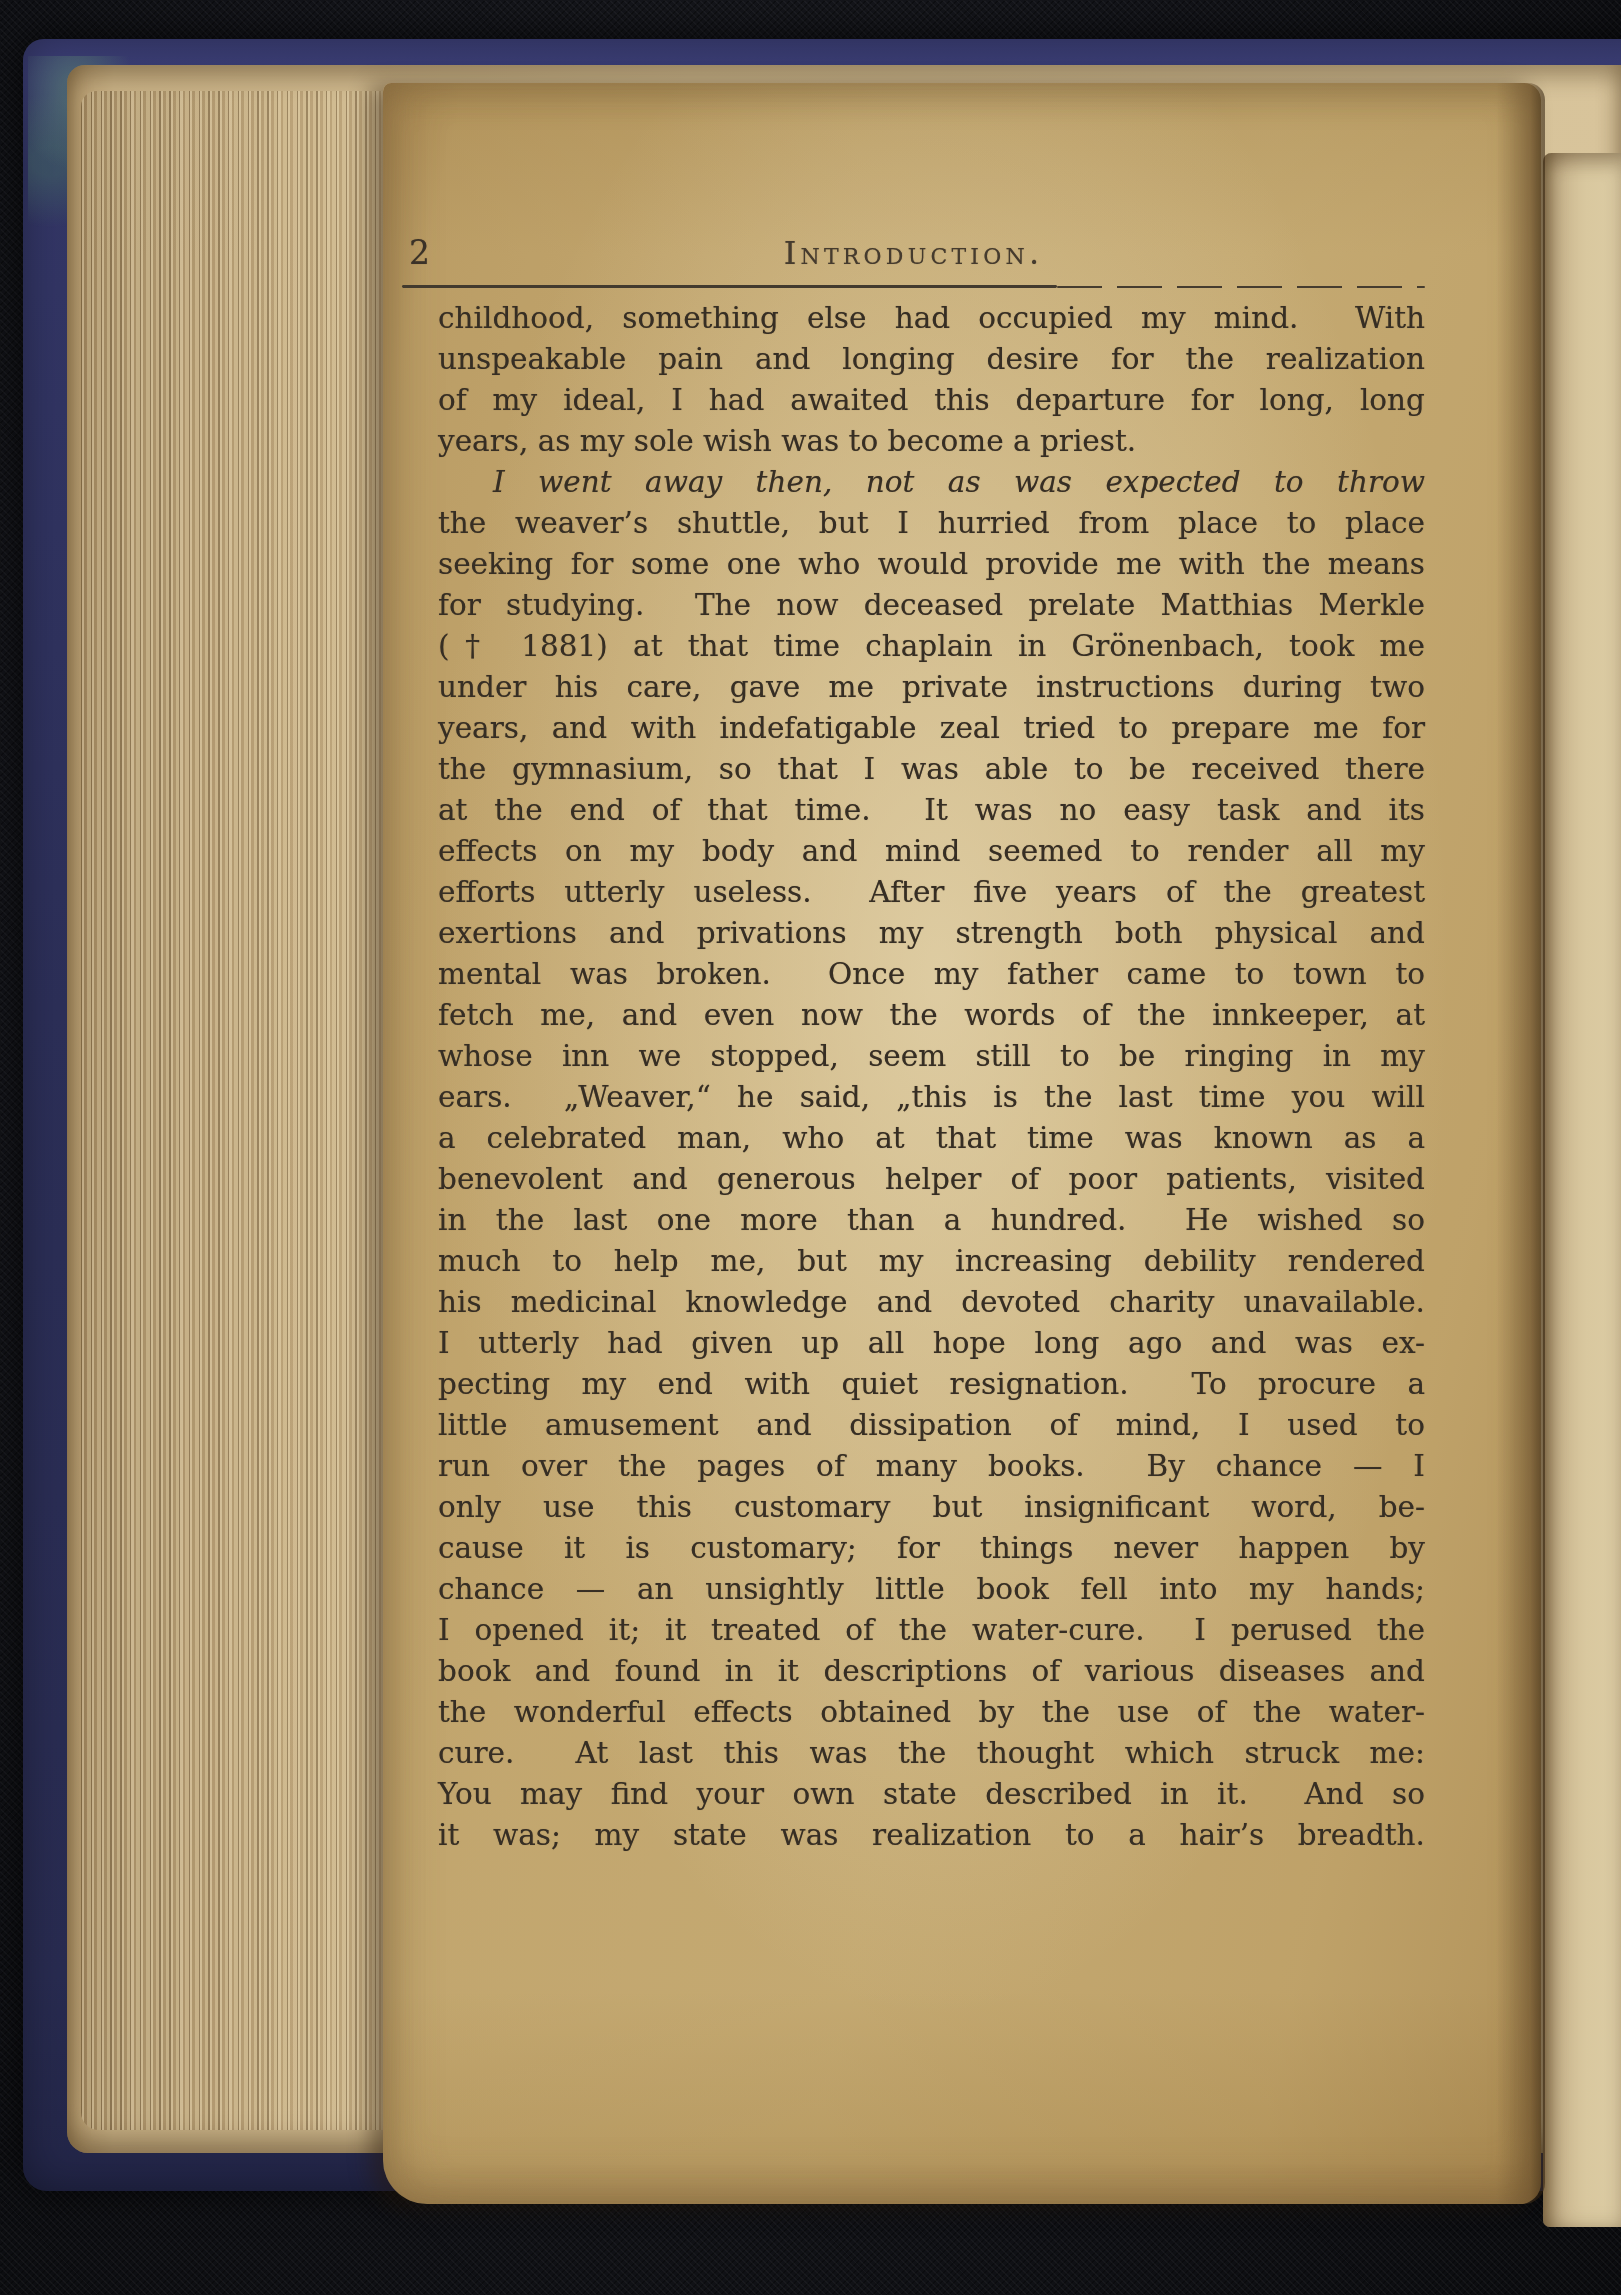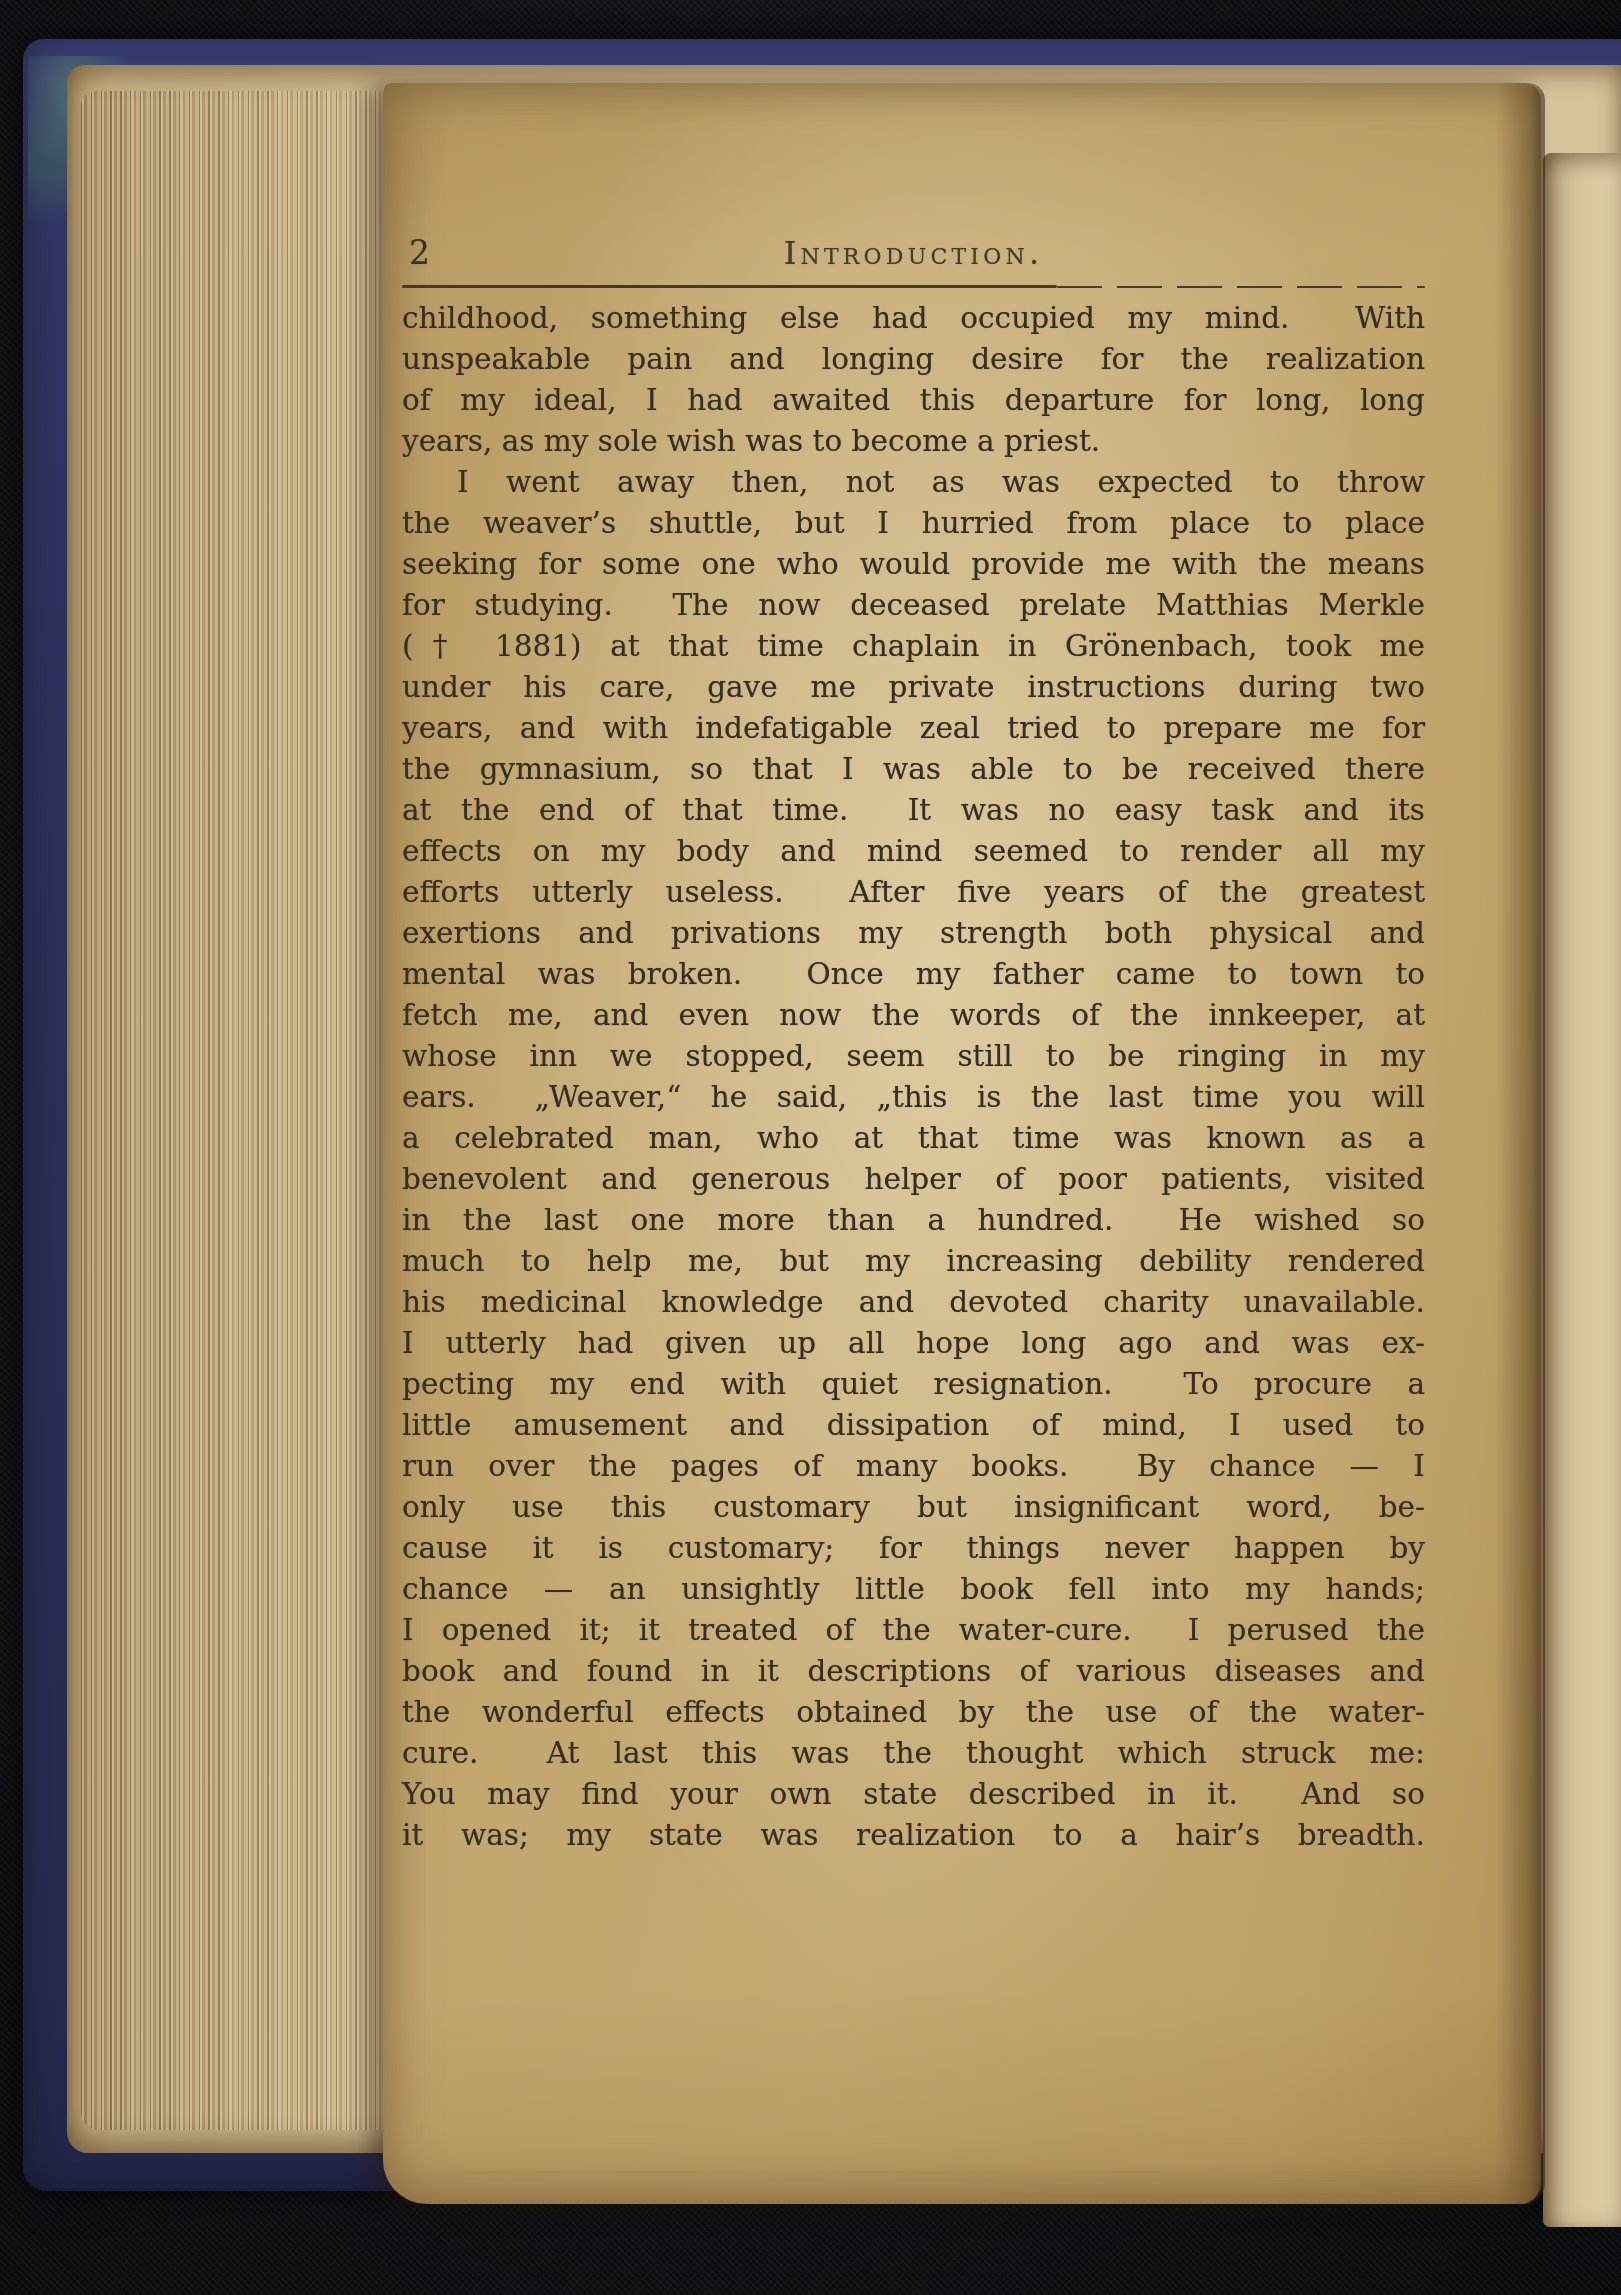--- a/index.html
+++ b/index.html
@@ -95,23 +95,23 @@
   .rule{position:relative;margin-top:11.2px;height:3.5px;}
   .rule-solid{
     position:absolute;left:0;top:0;width:64%;height:2.8px;background:#423a2e;border-radius:1.4px;
   }
   .rule-dashes{
     position:absolute;left:64%;right:0;top:0.7px;height:2.1px;
     background:repeating-linear-gradient(90deg,#453c2f 0 45px, rgba(69,60,47,0) 45px 60px);
     border-radius:1.4px;
   }
   .body-text{margin-top:9px;font-size:29.5px;}
-  .line{height:41px;line-height:41px;white-space:nowrap;}
+  .line{height:41px;line-height:41px;white-space:nowrap;margin-left:36px;}
   .line.just{white-space:normal;text-align:justify;text-align-last:justify;}
-  .line.indent{padding-left:55px;}
+  .line.indent{padding-left:55px;font-style:italic;}
 </style>
 </head>
 <body>
 
 <div class="backdrop"></div>
 <div class="cover"></div>
 <div class="frayed-corner"></div>
 <div class="page-stack"></div>
 <div class="fore-edge-lines"></div>
 <div class="facing-page"></div>

